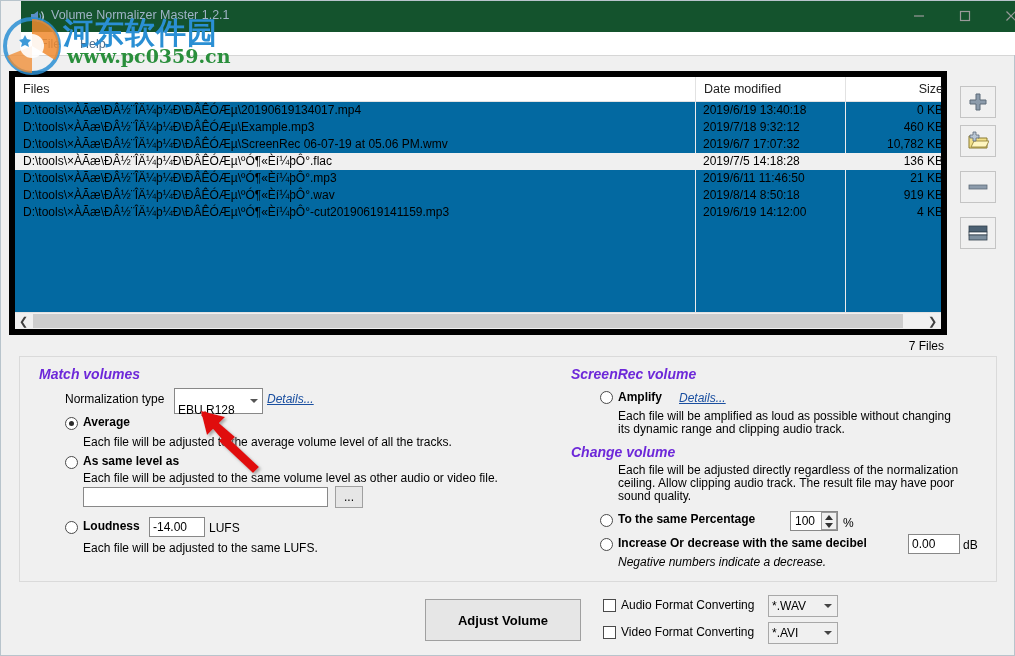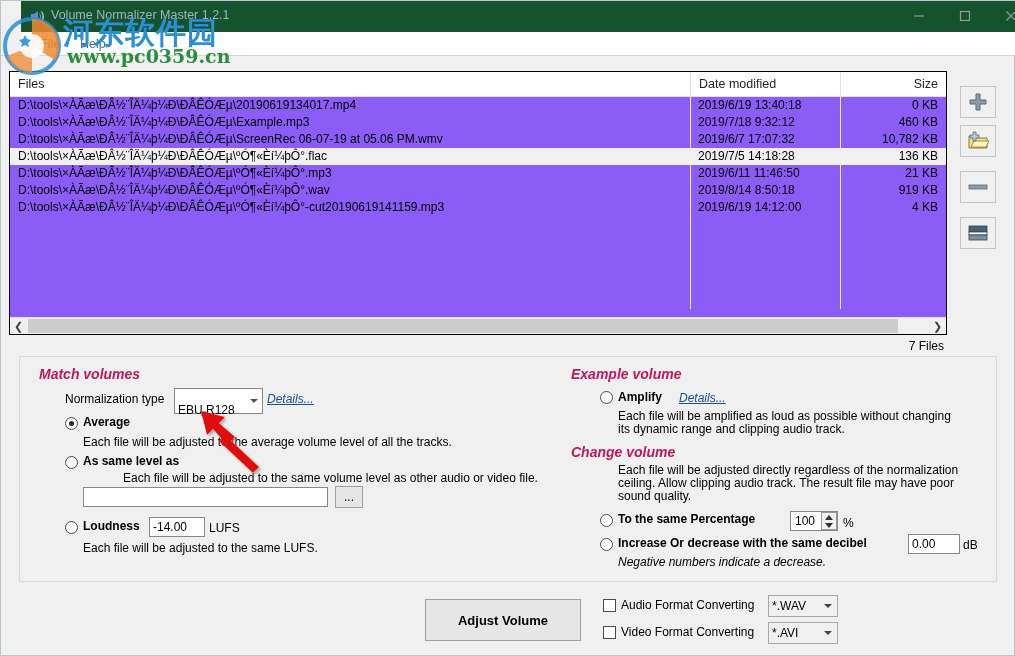--- a/index.html
+++ b/index.html
@@ -95,22 +95,22 @@
     font-weight: bold;
     color: #2a8f3c;
     white-space: nowrap;
     font-family: "DejaVu Serif", serif;
   }
 
   
   #listpanel {
     position: absolute; left: 8px; top: 70px;
     width: 938px; height: 264px;
-    background: #8b5cf6;
-    border: 1px solid #000000;
+    background: #0369a1;
+    border: 6px solid #000000;
     box-sizing: border-box;
   }
   #list-header {
     position: absolute; left: 0; top: 0;
     width: 100%; height: 25px;
     background: #ffffff;
     border-bottom: 1px solid #e2e2e2;
     box-sizing: border-box;
   }
   .hcell {
@@ -200,21 +200,21 @@
     border: 1px solid #dadada;
     background: #f0f0f0;
     box-sizing: border-box;
   }
 
   .grp-title {
     position: absolute;
     font-style: italic;
     font-weight: bold;
     font-size: 14px;
-    color: #be185d;
+    color: #6d28d9;
     white-space: nowrap;
   }
   #t-match    { left: 38px;  top: 365px; }
   #t-maximize { left: 570px; top: 365px; }
   #t-change   { left: 570px; top: 443px; }
 
   .lbl { position: absolute; font-size: 12px; color: #000; white-space: nowrap; }
   .desc { position: absolute; font-size: 12px; color: #000; }
   .bold { font-weight: bold; }
 
@@ -506,31 +506,31 @@
     <span class="arrow"></span>
   </div>
   <div class="link" style="left:266px; top:391px;">Details...</div>
 
   <div class="radio on" style="left:64px; top:416px;"></div>
   <div class="lbl bold" style="left:82px; top:414px;">Average</div>
   <div class="desc" style="left:82px; top:434px; width:470px;">Each file will be adjusted to the average volume level of all the tracks.</div>
 
   <div class="radio" style="left:64px; top:455px;"></div>
   <div class="lbl bold" style="left:82px; top:453px;">As same level as</div>
-  <div class="desc" style="left:82px; top:470px; width:480px;margin-left:40px;">Each file will be adjusted to the same volume level as other audio or video file.</div>
+  <div class="desc" style="left:82px; top:470px; width:480px;">Each file will be adjusted to the same volume level as other audio or video file.</div>
   <div class="tbox" style="left:82px; top:486px; width:245px; height:20px;"></div>
   <div class="btn-gray" style="left:334px; top:485px; width:28px; height:22px;">...</div>
 
   <div class="radio" style="left:64px; top:520px;"></div>
   <div class="lbl bold" style="left:82px; top:518px;">Loudness</div>
   <div class="tbox" style="left:148px; top:516px; width:56px; height:20px;">-14.00</div>
   <div class="lbl" style="left:208px; top:520px;">LUFS</div>
   <div class="desc" style="left:82px; top:540px; width:380px;">Each file will be adjusted to the same LUFS.</div>
 
-  <div class="grp-title" id="t-maximize">Example volume</div>
+  <div class="grp-title" id="t-maximize">ScreenRec volume</div>
   <div class="radio" style="left:599px; top:390px;"></div>
   <div class="lbl bold" style="left:617px; top:389px;">Amplify</div>
   <div class="link" style="left:678px; top:390px;">Details...</div>
   <div class="desc" style="left:617px; top:421px; width:390px;">its dynamic range and clipping audio track.</div>
   <div class="desc" style="left:617px; top:408px; width:390px;">Each file will be amplified as loud as possible without changing</div>
 
   <div class="grp-title" id="t-change">Change volume</div>
   <div class="desc" style="left:617px; top:475px; width:395px;">ceiling. Allow clipping audio track. The result file may have poor</div>
   <div class="desc" style="left:617px; top:462px; width:395px;">Each file will be adjusted directly regardless of the normalization</div>
   <div class="desc" style="left:617px; top:488px; width:395px;">sound quality.</div>

